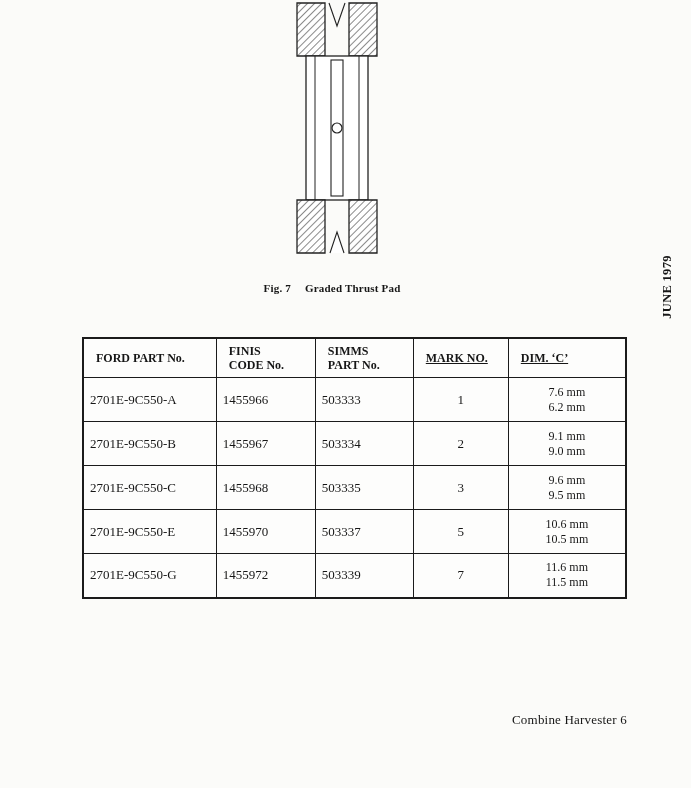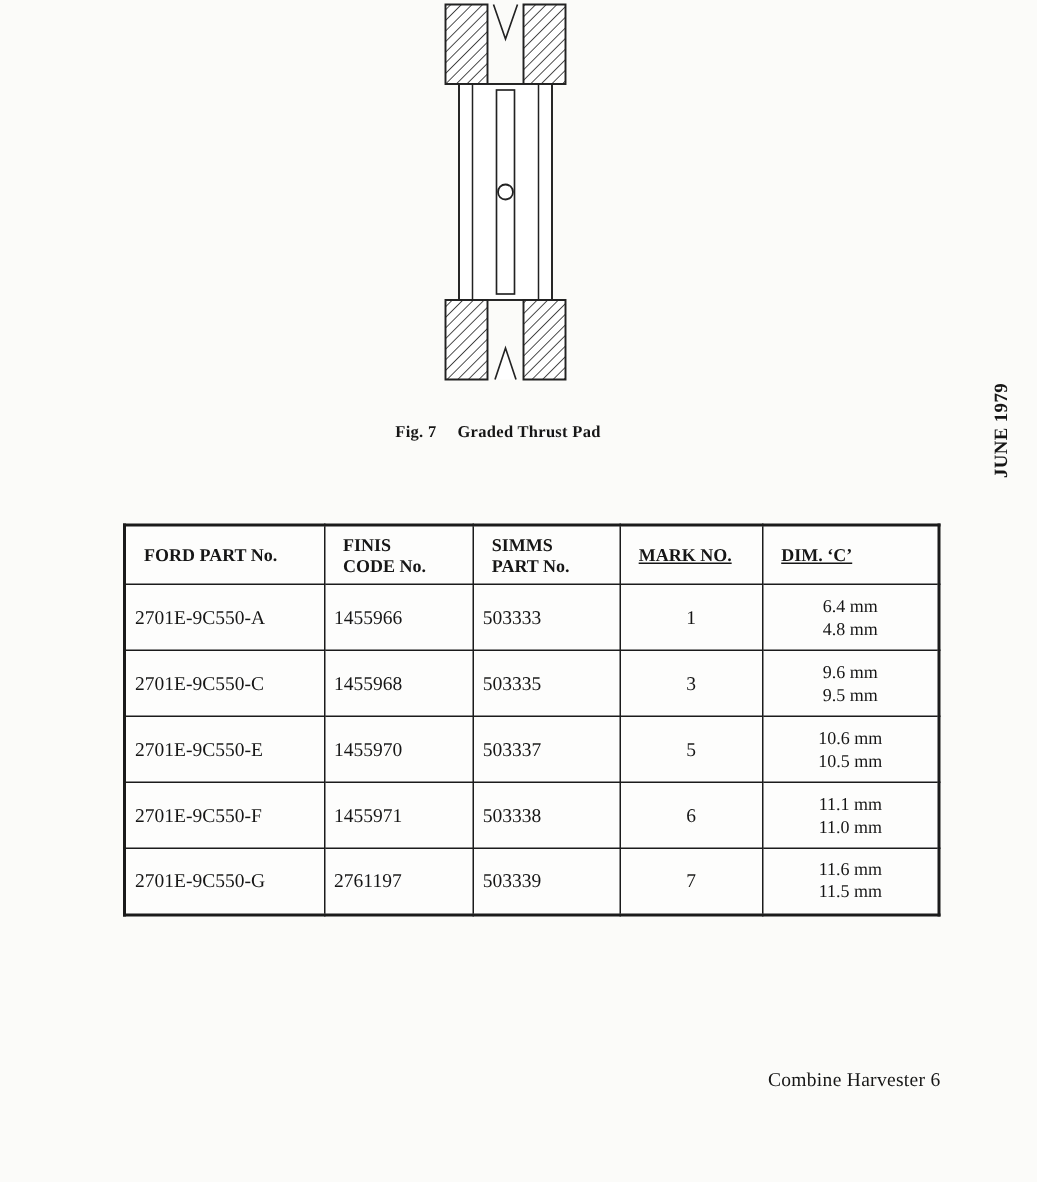--- a/index.html
+++ b/index.html
@@ -32,21 +32,20 @@
     letter-spacing:.3px;
     font-family:"Liberation Serif", serif;
   }
 
   
   table.parts{
     position:absolute;left:82px;top:337px;
     width:545px;border-collapse:collapse;
     background:#fdfdfc;
     font-size:13px;
-    margin-top:12px;
   }
   table.parts th, table.parts td{
     border:1px solid #1b1b1b;
     padding:2px 6px;
     vertical-align:middle;
   }
   table.parts{border:2px solid #1b1b1b;}
   table.parts thead th{
     font-size:12px;font-weight:bold;height:34px;
     text-align:left;padding-left:12px;
@@ -125,22 +124,32 @@
         <th class="c-dim">DIM. ‘C’</th>
       </tr>
     </thead>
     <tbody>
       <tr>
         <td class="c-ford">2701E-9C550-A</td>
         <td class="c-finis">1455966</td>
         <td class="c-simms">503333</td>
         <td class="c-mark">1</td>
         <td class="c-dim">
-          <div>6.4 mm</div>
-          <div>4.8 mm</div>
+          <div>7.6 mm</div>
+          <div>6.2 mm</div>
+        </td>
+      </tr>
+      <tr>
+        <td class="c-ford">2701E-9C550-B</td>
+        <td class="c-finis">1455967</td>
+        <td class="c-simms">503334</td>
+        <td class="c-mark">2</td>
+        <td class="c-dim">
+          <div>9.1 mm</div>
+          <div>9.0 mm</div>
         </td>
       </tr>
       <tr>
         <td class="c-ford">2701E-9C550-C</td>
         <td class="c-finis">1455968</td>
         <td class="c-simms">503335</td>
         <td class="c-mark">3</td>
         <td class="c-dim">
           <div>9.6 mm</div>
           <div>9.5 mm</div>
@@ -150,32 +159,22 @@
         <td class="c-ford">2701E-9C550-E</td>
         <td class="c-finis">1455970</td>
         <td class="c-simms">503337</td>
         <td class="c-mark">5</td>
         <td class="c-dim">
           <div>10.6 mm</div>
           <div>10.5 mm</div>
         </td>
       </tr>
       <tr>
-        <td class="c-ford">2701E-9C550-F</td>
-        <td class="c-finis">1455971</td>
-        <td class="c-simms">503338</td>
-        <td class="c-mark">6</td>
-        <td class="c-dim">
-          <div>11.1 mm</div>
-          <div>11.0 mm</div>
-        </td>
-      </tr>
-      <tr>
         <td class="c-ford">2701E-9C550-G</td>
-        <td class="c-finis">2761197</td>
+        <td class="c-finis">1455972</td>
         <td class="c-simms">503339</td>
         <td class="c-mark">7</td>
         <td class="c-dim">
           <div>11.6 mm</div>
           <div>11.5 mm</div>
         </td>
       </tr>
     </tbody>
   </table>
 

